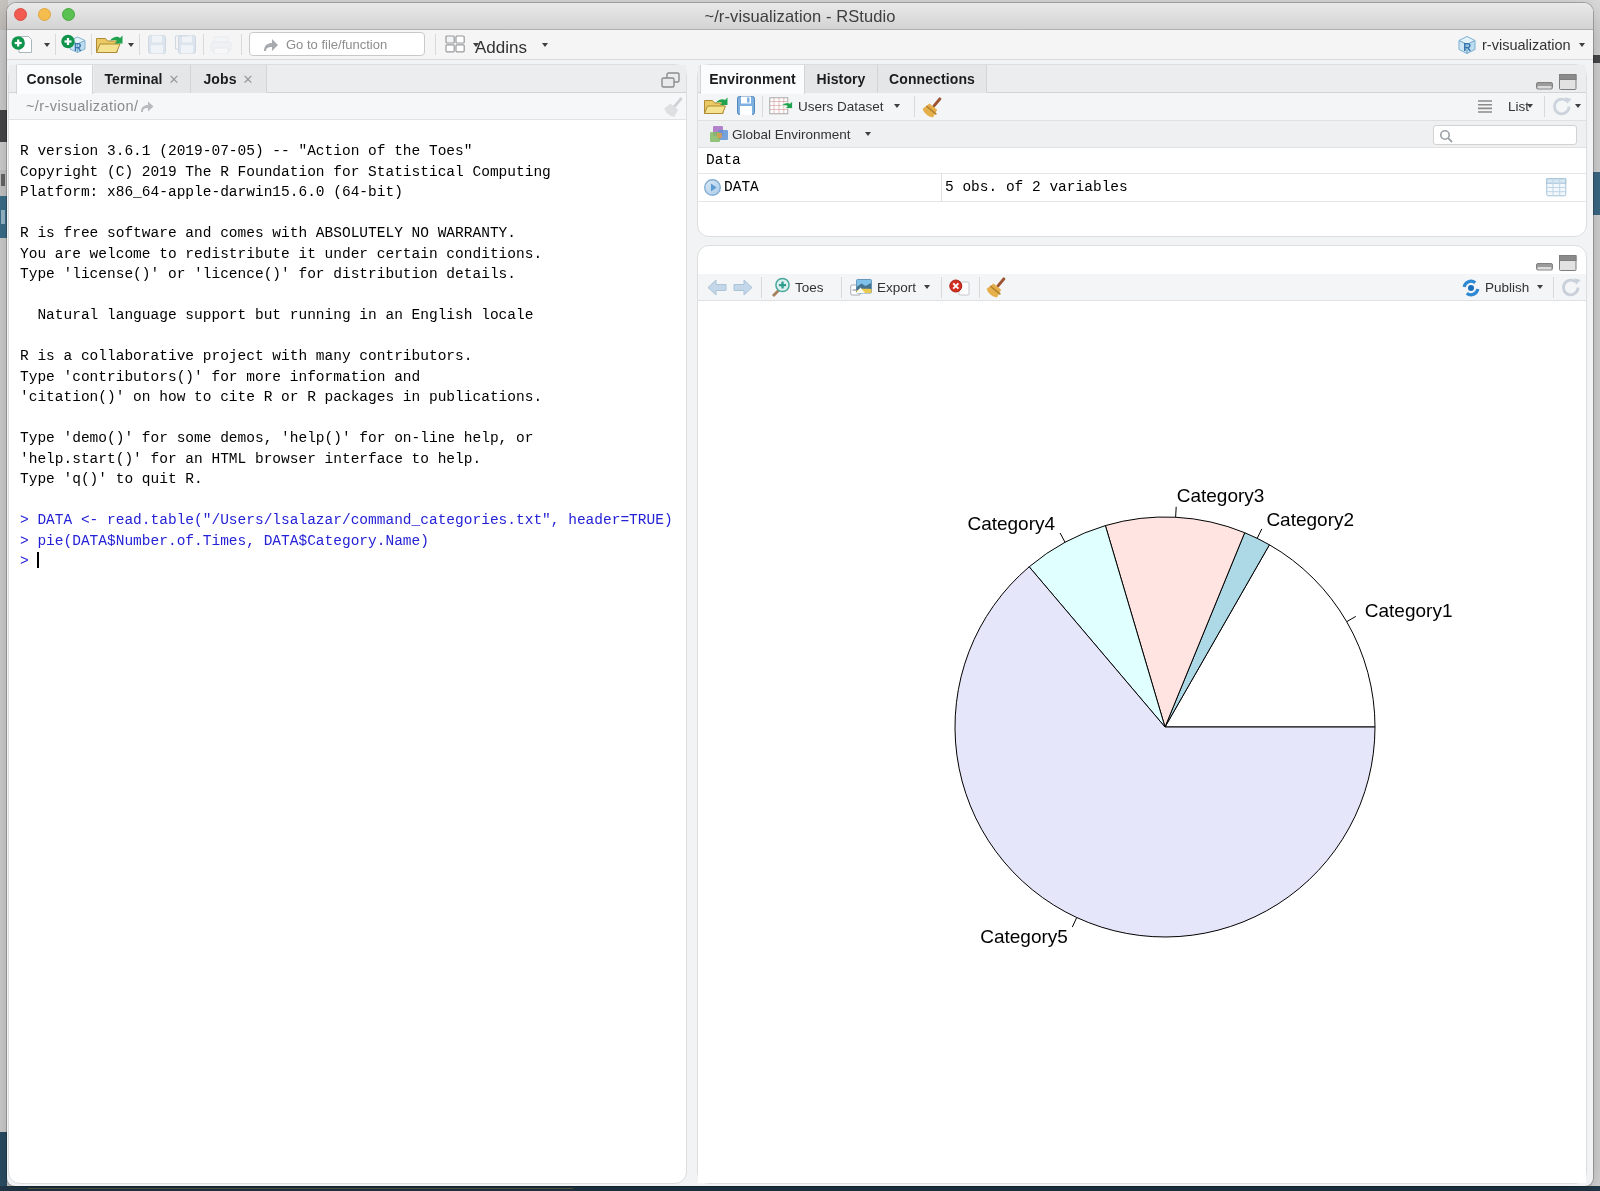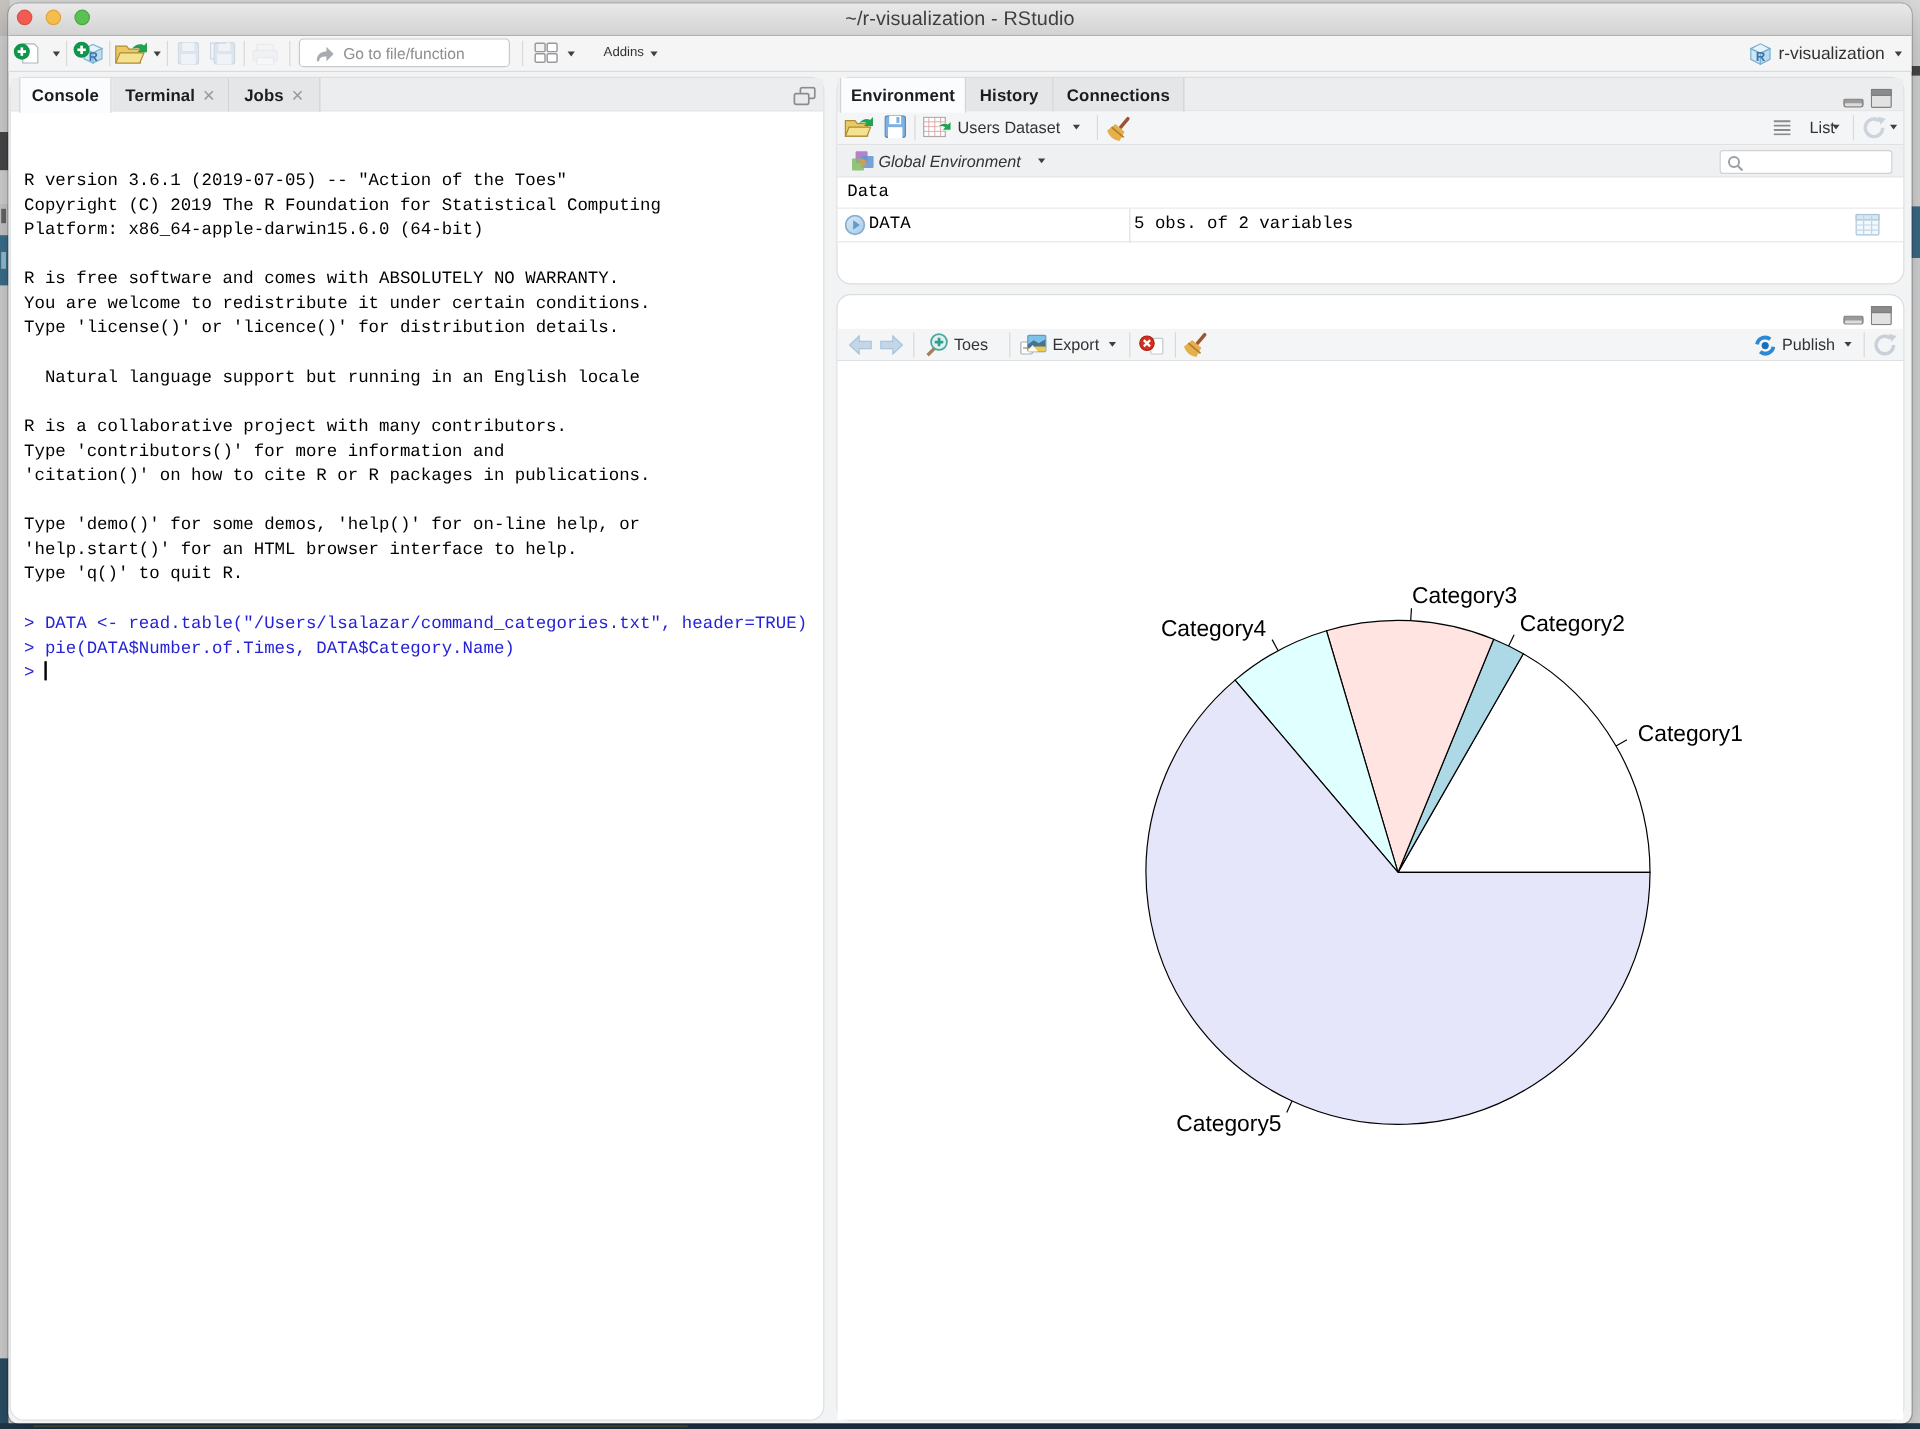--- a/index.html
+++ b/index.html
@@ -46,21 +46,21 @@
 .subbar { position:absolute; left:0; width:100%; background:#f4f5f6; border-bottom:1px solid #e0e0e0; }
 
 #console-path { position:absolute; left:0; top:28px; width:100%; height:27px; background:#f6f7f8; border-bottom:1px solid #e2e2e2; }
 #console-path .p { position:absolute; left:17px; top:5px; font-size:14.5px; color:#8b8b8b; letter-spacing:0.4px; }
 #console-text { position:absolute; left:11px; top:76px; font-family:"Liberation Mono", monospace;
   font-size:14.5px; line-height:20.5px; color:#000; white-space:pre; }
 #console-text .blue { color:#2522d6; }
 .cursor { display:inline-block; width:1.5px; height:16px; background:#000; vertical-align:-3px; }
 
 #env-toolbar { top:28px; height:28px; }
-#env-global { position:absolute; left:0; top:56px; width:100%; height:27px; background:#eef0f2; border-bottom:1px solid #e2e2e2;font-style:italic; }
+#env-global { position:absolute; left:0; top:56px; width:100%; height:27px; background:#eef0f2; border-bottom:1px solid #e2e2e2; }
 #env-data-h { position:absolute; left:0; top:83px; width:100%; height:26px; background:#fff; border-bottom:1px solid #e6e6e6;
   font-family:"Liberation Mono", monospace; font-size:14.5px; }
 #env-row { position:absolute; left:0; top:109px; width:100%; height:28px; background:#fff; border-bottom:1px solid #e6e6e6;
   font-family:"Liberation Mono", monospace; font-size:14.5px; }
 #env-search { position:absolute; left:735px; top:4px; width:144px; height:20px; background:#fff; border:1px solid #d2d2d2; border-radius:3px; }
 
 #plots-toolbar { top:28px; height:27px; }
 #plot-area { position:absolute; left:0; top:55px; width:888px; height:882px; background:#fff; }
 .icon { position:absolute; }
 text { font-family:"Liberation Sans", sans-serif; }
@@ -145,41 +145,53 @@
         <span>Go to file/function</span>
       </div>
       <div class="tsep" style="left:428px"></div>
       <svg class="icon" style="left:438px;top:5px" width="21" height="18">
         <rect x="1" y="1" width="8.2" height="7" rx="1" fill="#f2f3f4" stroke="#97999c" stroke-width="1.2"></rect>
         <rect x="11" y="1" width="8.2" height="7" rx="1" fill="#fff" stroke="#97999c" stroke-width="1.2"></rect>
         <rect x="1" y="9.8" width="8.2" height="7" rx="1" fill="#fff" stroke="#97999c" stroke-width="1.2"></rect>
         <rect x="11" y="9.8" width="8.2" height="7" rx="1" fill="#fff" stroke="#97999c" stroke-width="1.2"></rect>
       </svg>
       <span class="arrow-down" style="position:absolute;left:466px;top:13px"></span>
-      <span class="tbtext" style="position:absolute;left:496px;top:8px;font-size:11px">Addins</span>
+      <span class="tbtext" style="position:absolute;left:468px;top:8px;font-size:17px">Addins</span>
       <span class="arrow-down" style="position:absolute;left:535px;top:13px"></span>
       <svg class="icon" style="left:1449px;top:3px" width="22" height="24">
         <path d="M3,7.5 L11,3.5 L19,7.5 L11,11.5 z" fill="#e7f3fb" stroke="#79aed0"></path>
         <path d="M3,7.5 v9 L11,20.5 v-9 z" fill="#cfe7f5" stroke="#79aed0"></path>
         <path d="M19,7.5 v9 L11,20.5 v-9 z" fill="#bcdcef" stroke="#79aed0"></path>
         <text x="7.2" y="17.5" font-size="11" font-weight="bold" fill="#3a76ae" font-family="Liberation Serif,serif">R</text>
       </svg>
       <span class="tbtext" style="position:absolute;left:1475px;top:7px;font-size:14.5px">r-visualization</span>
       <span class="arrow-down" style="position:absolute;left:1572px;top:13px"></span>
     </div>
     <div id="panel-console" class="panel">
       <div class="tabbar">
         <div class="tab active" style="left:7px; width:77px;">Console</div>
         <div class="tab" style="left:85px; width:97px;">Terminal <span class="x">✕</span></div>
         <div class="tab" style="left:182px; width:76px;">Jobs <span class="x">✕</span></div>
       </div>
       <svg class="icon" style="left:651px;top:7px;z-index:5" width="22" height="18">
         <rect x="7" y="1" width="12" height="9" rx="1.5" fill="none" stroke="#8c8c8c" stroke-width="1.4"></rect>
         <rect x="2" y="6" width="12" height="9" rx="1.5" fill="#e9eaeb" stroke="#8c8c8c" stroke-width="1.4"></rect>
       </svg>
+      <div id="console-path">
+        <span class="p">~/r-visualization/</span>
+        <svg class="icon" style="left:131px;top:7px" width="16" height="14">
+          <path d="M1,12 C1,7 4,5 8,5 l0,-3.5 5.5,5 -5.5,5 0,-3.5 C4,8 3,9 3,12 z" fill="#b9bcbf"></path>
+        </svg>
+        <svg class="icon" style="left:655px;top:3px" width="20" height="22" opacity="0.55">
+          <g transform="rotate(40 10 11)">
+            <rect x="8.6" y="-1" width="2.8" height="12" rx="1.2" fill="#b0b4b8"></rect>
+            <path d="M5,10.5 h10 l1.5,8 c-4,2.5 -9,2.5 -13,0 z" fill="#c9ccd0"></path>
+          </g>
+        </svg>
+      </div>
       <div id="console-text">R version 3.6.1 (2019-07-05) -- "Action of the Toes"
 Copyright (C) 2019 The R Foundation for Statistical Computing
 Platform: x86_64-apple-darwin15.6.0 (64-bit)
 
 R is free software and comes with ABSOLUTELY NO WARRANTY.
 You are welcome to redistribute it under certain conditions.
 Type 'license()' or 'licence()' for distribution details.
 
   Natural language support but running in an English locale
 

